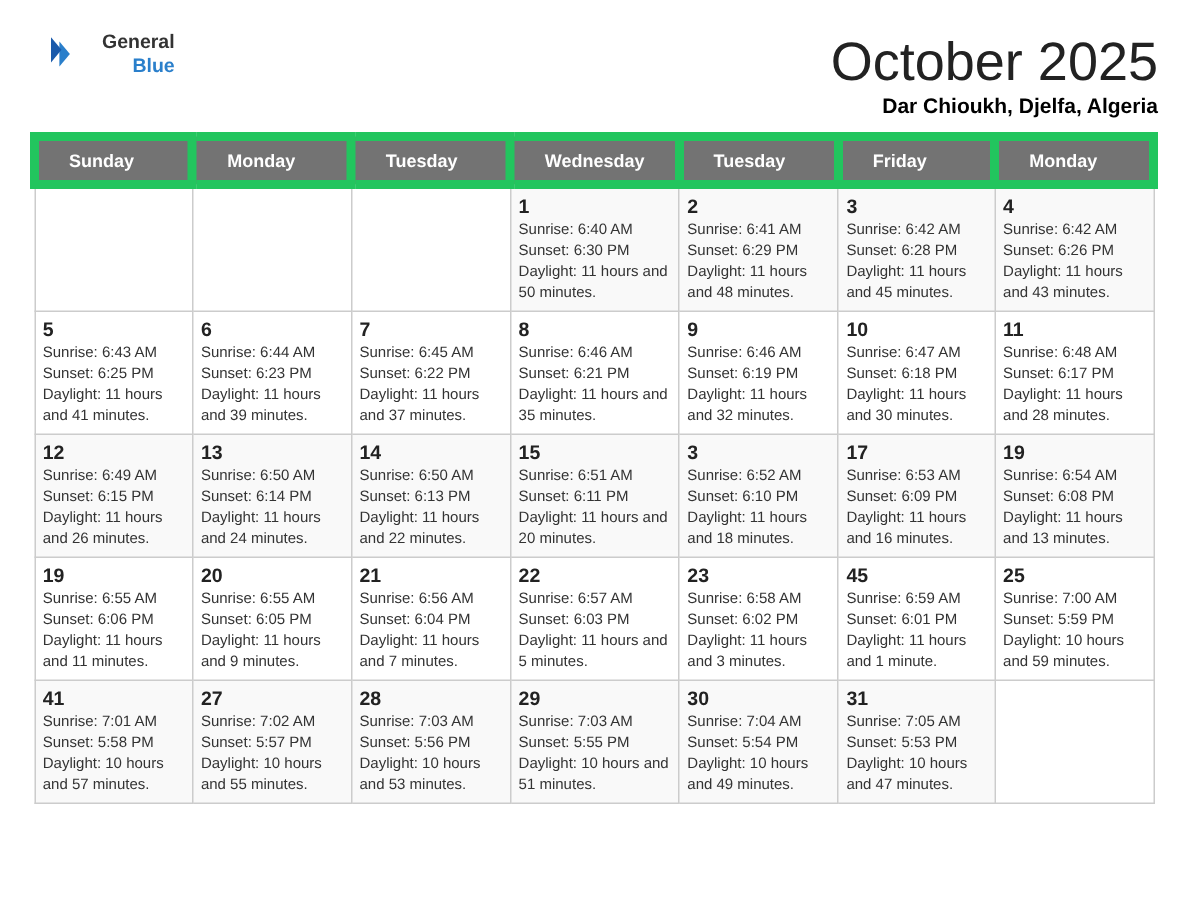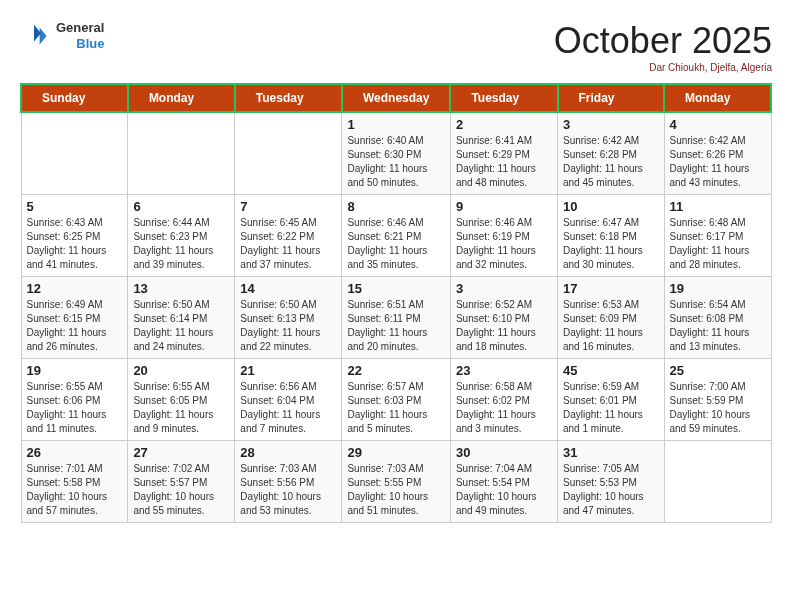--- a/index.html
+++ b/index.html
@@ -12,21 +12,21 @@
     }
     .header {
       display: flex;
       justify-content: space-between;
       align-items: flex-start;
       margin-bottom: 10px;
     }
     .logo {
       display: flex;
       align-items: center;
-      gap: 8px;
+      gap: 20px;
     }
     .logo-text {
       display: flex;
       flex-direction: column;
       font-size: 13px;
       font-weight: bold;
       line-height: 1.2;
     }
     .logo-text span:first-child { color: #333; }
     .logo-text span:last-child { color: #2a7fcb; text-align: right; }
@@ -36,37 +36,37 @@
     }
     .title-block {
       text-align: right;
     }
     .title-block h1 {
       font-size: 36px;
       font-weight: normal;
       color: #222;
     }
     .title-block h2 {
-      font-size: 10px;
-      font-weight: normal;
-      color: #7f1d1d;
+      font-size: 14px;
+      font-weight: bold;
+      color: #000000;
     }
     .calendar {
       width: 100%;
       border-collapse: collapse;
       font-size: 11px;
     }
     .calendar thead th {
-      background: #c2410c;
+      background: #737373;
       color: #fff;
       padding: 6px 20px;
       text-align: left;
       font-size: 12px;
       font-weight: bold;
-      border: 2px solid #22c55e;
+      border: 6px solid #22c55e;
     }
     .calendar tbody td {
       border: 1px solid #ccc;
       vertical-align: top;
       padding: 4px 5px;
       width: 108px;
       min-height: 80px;
       background: #fff;
     }
     .calendar tbody tr:nth-child(odd) td {
@@ -225,21 +225,21 @@
           <span class="day-number">45</span>
           <div class="day-detail">Sunrise: 6:59 AM<br>Sunset: 6:01 PM<br>Daylight: 11 hours and 1 minute.</div>
         </td>
         <td>
           <span class="day-number">25</span>
           <div class="day-detail">Sunrise: 7:00 AM<br>Sunset: 5:59 PM<br>Daylight: 10 hours and 59 minutes.</div>
         </td>
       </tr>
       <tr>
         <td>
-          <span class="day-number">26</span>
+          <span class="day-number">41</span>
           <div class="day-detail">Sunrise: 7:01 AM<br>Sunset: 5:58 PM<br>Daylight: 10 hours and 57 minutes.</div>
         </td>
         <td>
           <span class="day-number">27</span>
           <div class="day-detail">Sunrise: 7:02 AM<br>Sunset: 5:57 PM<br>Daylight: 10 hours and 55 minutes.</div>
         </td>
         <td>
           <span class="day-number">28</span>
           <div class="day-detail">Sunrise: 7:03 AM<br>Sunset: 5:56 PM<br>Daylight: 10 hours and 53 minutes.</div>
         </td>

